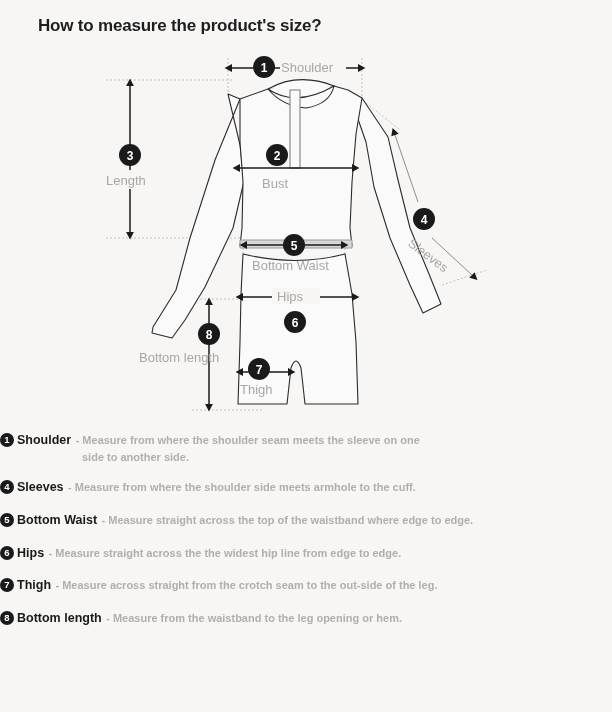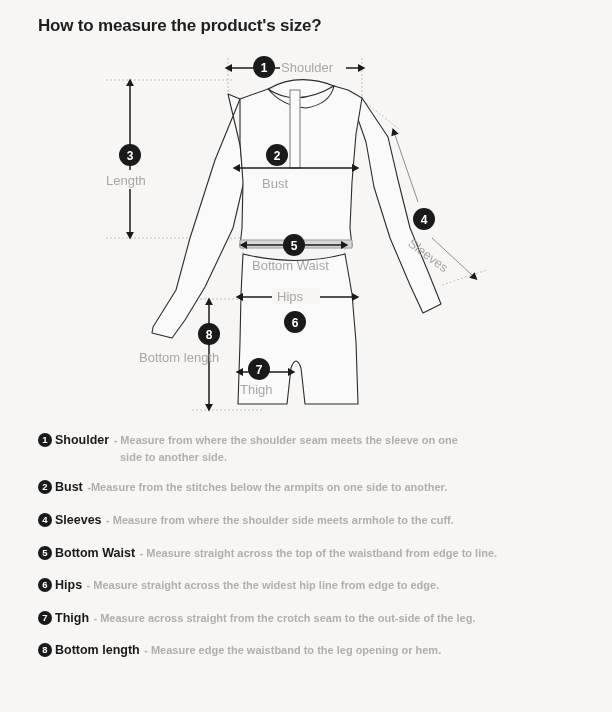--- a/index.html
+++ b/index.html
@@ -36,21 +36,20 @@
     height: 385px;
   }
   #legend {
     position: absolute;
     left: 0;
     top: 428px;
     width: 612px;
   }
   .legend-row {
     position: relative;
-    padding-left: 38px;
     margin-bottom: 11px;
     line-height: 1.35;
   }
   .badge-sm {
     display: inline-block;
     width: 14px;
     height: 14px;
     border-radius: 50%;
     background: #1a1a1a;
     color: #fff;
@@ -238,46 +237,42 @@
   </div>
 
   <div id="legend">
 
     <div class="legend-row">
       <span class="badge-sm">1</span><span class="legend-term">Shoulder</span>
       <span class="legend-desc">- Measure from where the shoulder seam meets the sleeve on one</span>
       <span class="legend-cont">side to another side.</span>
     </div>
 
-    <div class="legend-row">
-      <span class="badge-sm">2</span><span class="legend-term">Bust</span>
-      <span class="legend-desc">-Measure from the stitches below the armpits on one side to another.</span>
-    </div>
 
 
     <div class="legend-row">
       <span class="badge-sm">4</span><span class="legend-term">Sleeves</span>
       <span class="legend-desc">- Measure from where the shoulder side meets armhole to the cuff.</span>
     </div>
 
     <div class="legend-row">
       <span class="badge-sm">5</span><span class="legend-term">Bottom Waist</span>
-      <span class="legend-desc">- Measure straight across the top of the waistband from edge to line.</span>
+      <span class="legend-desc">- Measure straight across the top of the waistband where edge to edge.</span>
     </div>
 
     <div class="legend-row">
       <span class="badge-sm">6</span><span class="legend-term">Hips</span>
       <span class="legend-desc">- Measure straight across the the widest hip line from edge to edge.</span>
     </div>
 
     <div class="legend-row">
       <span class="badge-sm">7</span><span class="legend-term">Thigh</span>
       <span class="legend-desc">- Measure across straight from the crotch seam to the out-side of the leg.</span>
     </div>
 
     <div class="legend-row">
       <span class="badge-sm">8</span><span class="legend-term">Bottom length</span>
-      <span class="legend-desc">- Measure edge the waistband to the leg opening or hem.</span>
+      <span class="legend-desc">- Measure from the waistband to the leg opening or hem.</span>
     </div>
 
   </div>
 
 </div>
 
 </body></html>

